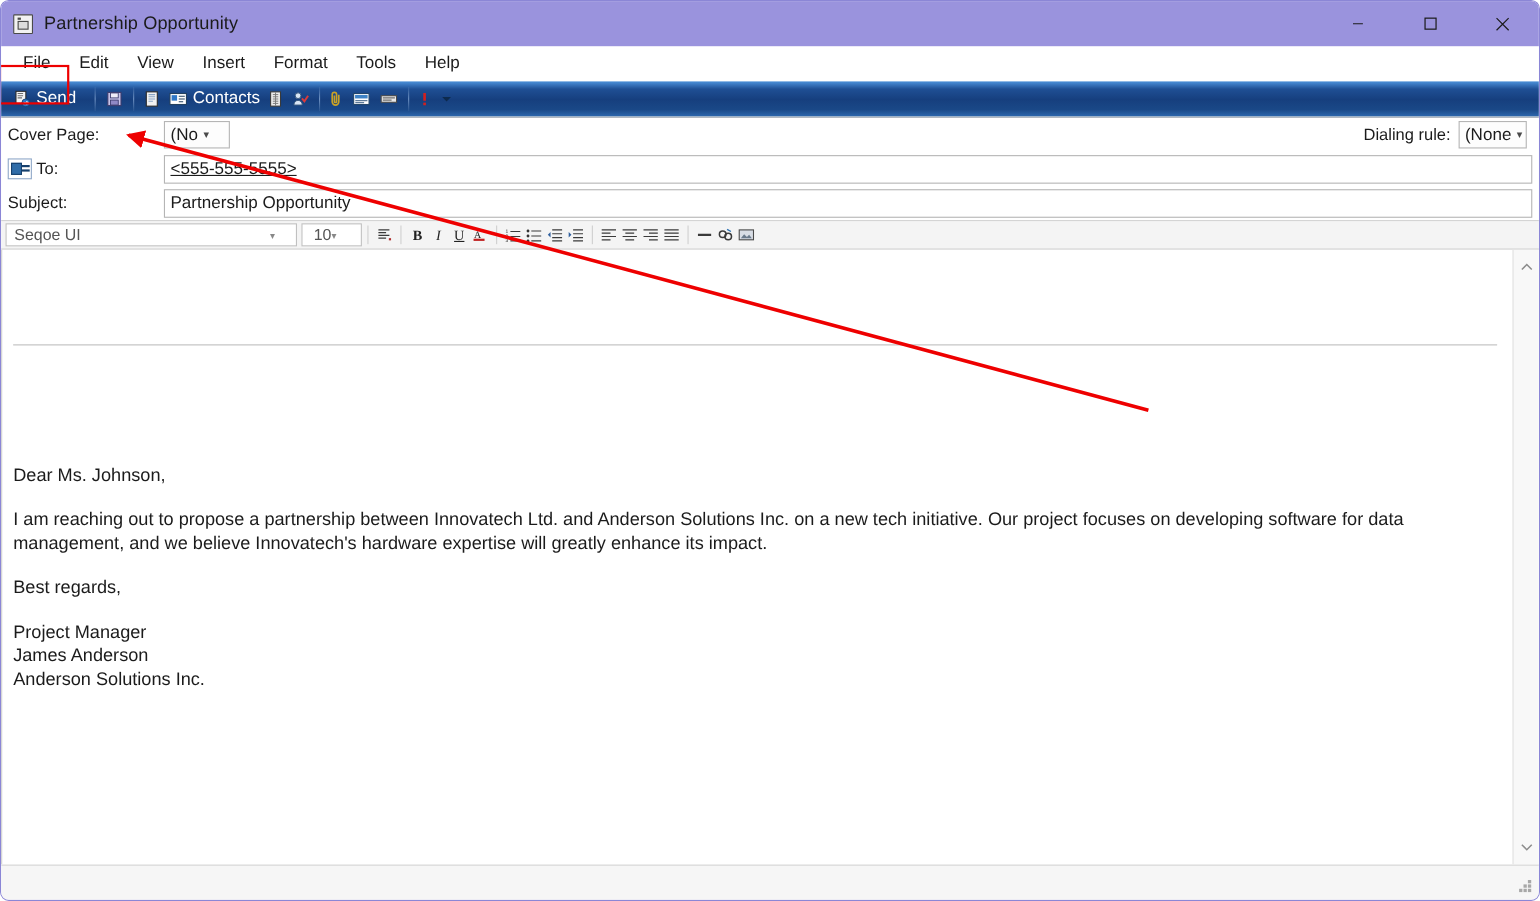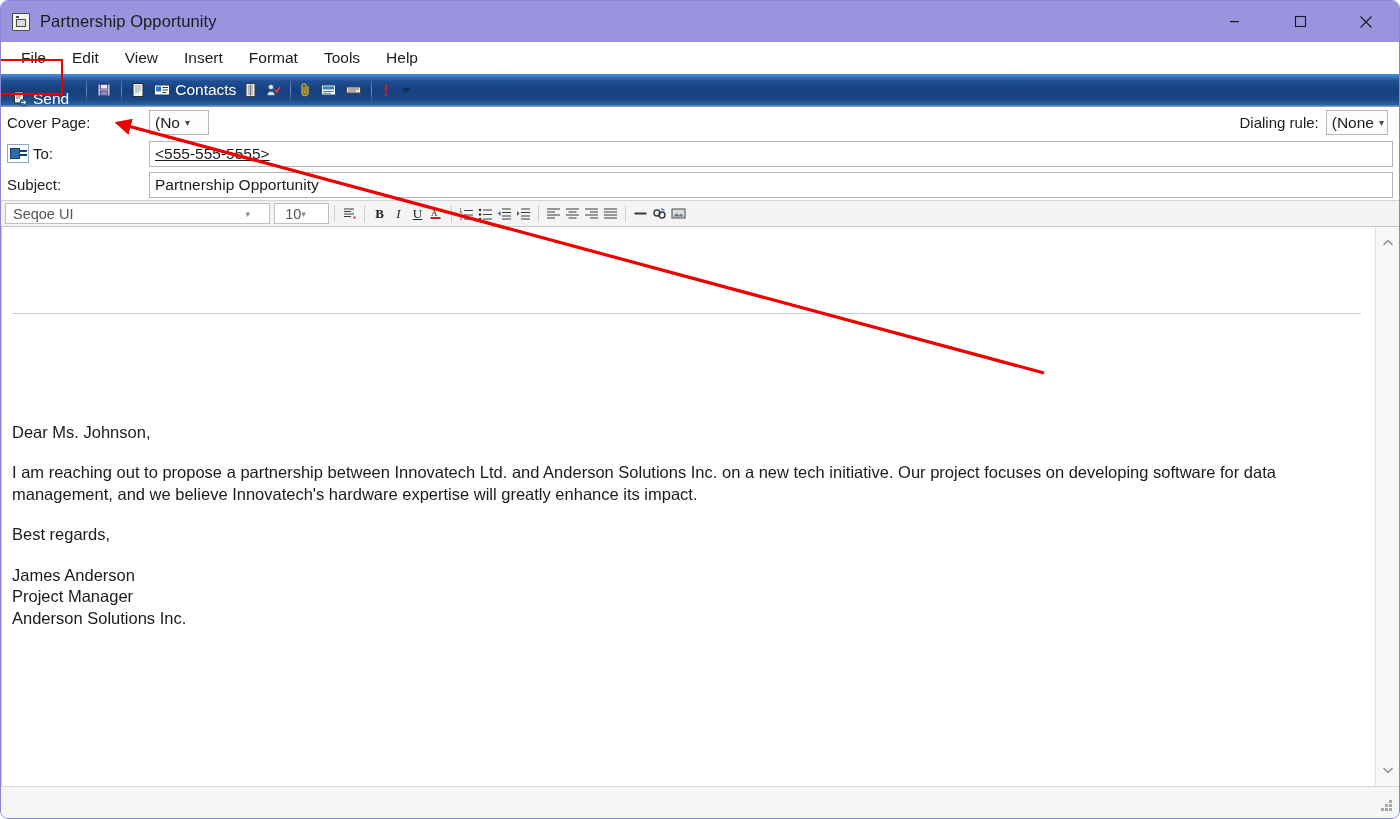--- a/index.html
+++ b/index.html
@@ -93,21 +93,21 @@
     background: linear-gradient(to bottom,
         #4a8ed6 0%, #3f7fc8 6%, #1f4f94 22%,
         #163f7e 52%, #1a4887 80%, #2a63a8 97%, #6f9fd0 100%);
     border-bottom: 1px solid #9099a6;
     display: flex;
     align-items: center;
     flex: 0 0 auto;
     position: relative;
   }
   .tb-group {
-    display: flex; align-items: flex-end;
+    display: flex; align-items: center;
     height: 43px;
   }
   .tb-sep {
     width: 1px; height: 22px;
     margin: 0 5px;
     background: linear-gradient(to bottom, rgba(255,255,255,.05), rgba(140,175,220,.75), rgba(255,255,255,.05));
   }
   .tb-btn {
     display: flex; align-items: center;
     height: 26px;
@@ -616,22 +616,22 @@
     </div>
   </div>
 
   <div class="bodyarea">
     <div class="editor">
       <div class="hr"></div>
       <p class="para first">Dear Ms. Johnson,</p>
       <p class="para">I am reaching out to propose a partnership between Innovatech Ltd. and Anderson Solutions Inc. on a new tech initiative. Our project focuses on developing software for data management, and we believe Innovatech's hardware expertise will greatly enhance its impact.</p>
       <p class="para">Best regards,</p>
       <div class="sig-block">
+        <p class="sig-line">Project Manager</p>
         <p class="sig-line">James Anderson</p>
-        <p class="sig-line">Project Manager</p>
         <p class="sig-line">Anderson Solutions Inc.</p>
       </div>
     </div>
 
     <div class="vscroll">
       <div class="scroll-arrow">
         <svg width="14" height="14" viewBox="0 0 14 14">
             <path d="M2.5 9l4.5-4.5L11.5 9" stroke="currentColor" stroke-width="1.4" fill="none"></path>
           </svg>
       </div>

